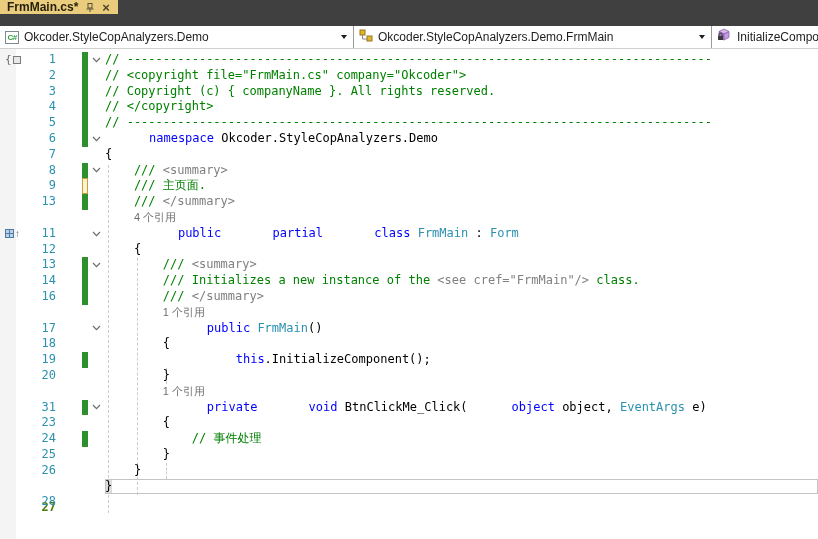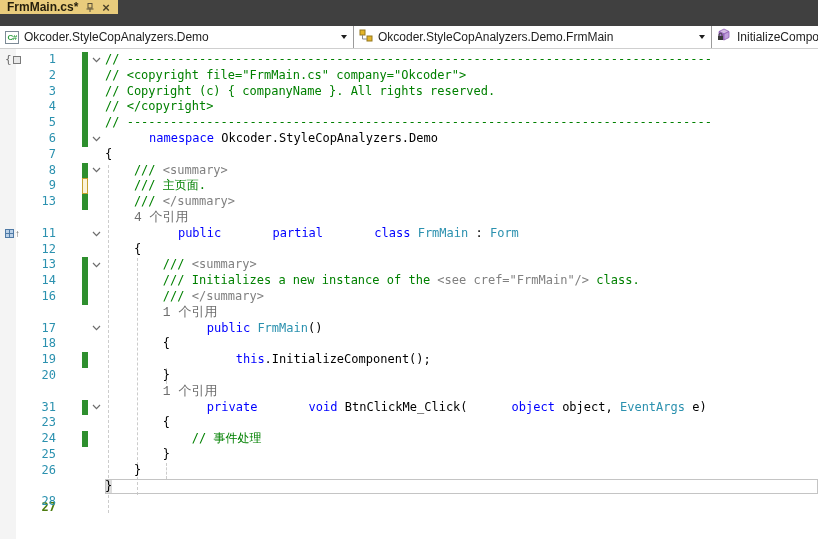--- a/index.html
+++ b/index.html
@@ -55,21 +55,21 @@
   .foldcell{width:17px;flex:0 0 auto;display:flex;align-items:center;justify-content:center;}
   .code-wrap{flex:1;position:relative;min-width:0;}
   .code{font-family:"DejaVu Sans Mono",monospace;font-size:12px;white-space:pre;display:block;color:#000;}
   .seg.kw{color:#0000FF;margin-left:44px;}
   .seg.typ{color:#2B91AF;}
   .seg.cmt{color:#008000;}
   .seg.tag{color:#808080;}
   .seg.txt{color:#000000;}
   .seg.squig{color:#008000;text-decoration:underline wavy #9A9A9A 1px;text-underline-offset:3px;}
   .seg.hl{color:#000;background:#DCDCDC;}
-  .code.lens{font-family:Liberation Mono, monospace;font-size:13px;color:#6E6E6E;}
+  .code.lens{font-family:Liberation Sans, sans-serif;font-size:11px;color:#6E6E6E;}
   .row.cur .code-wrap{outline:1px solid #C4C4C4;outline-offset:-1px;}
   .row.cur .num{color:#4d7c0f;font-weight:bold;margin-top:21px;}
 </style>
 </head>
 <body>
 
 <div class="tabstrip">
   <div class="tab">
     <span class="tab-title">FrmMain.cs*</span>
     <span class="pin">

